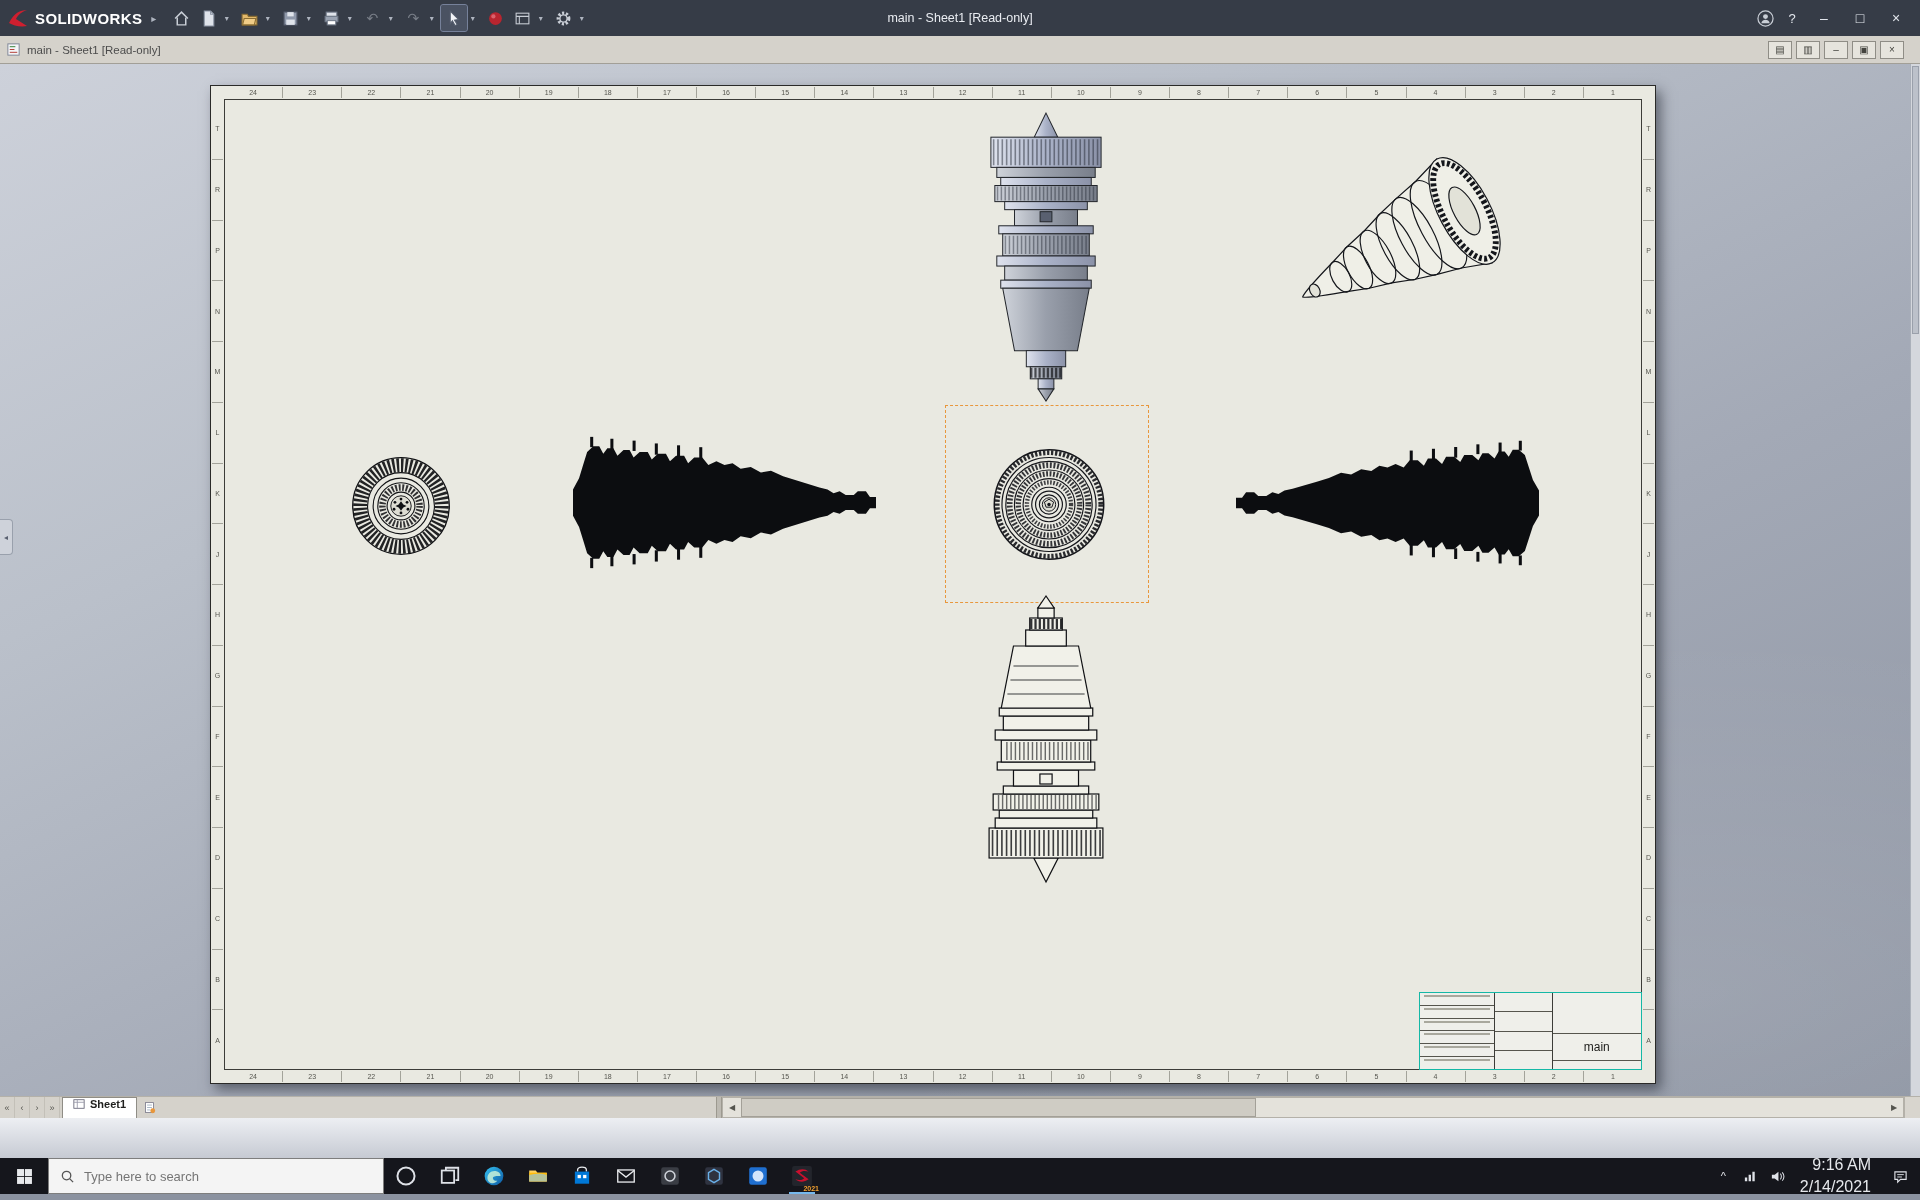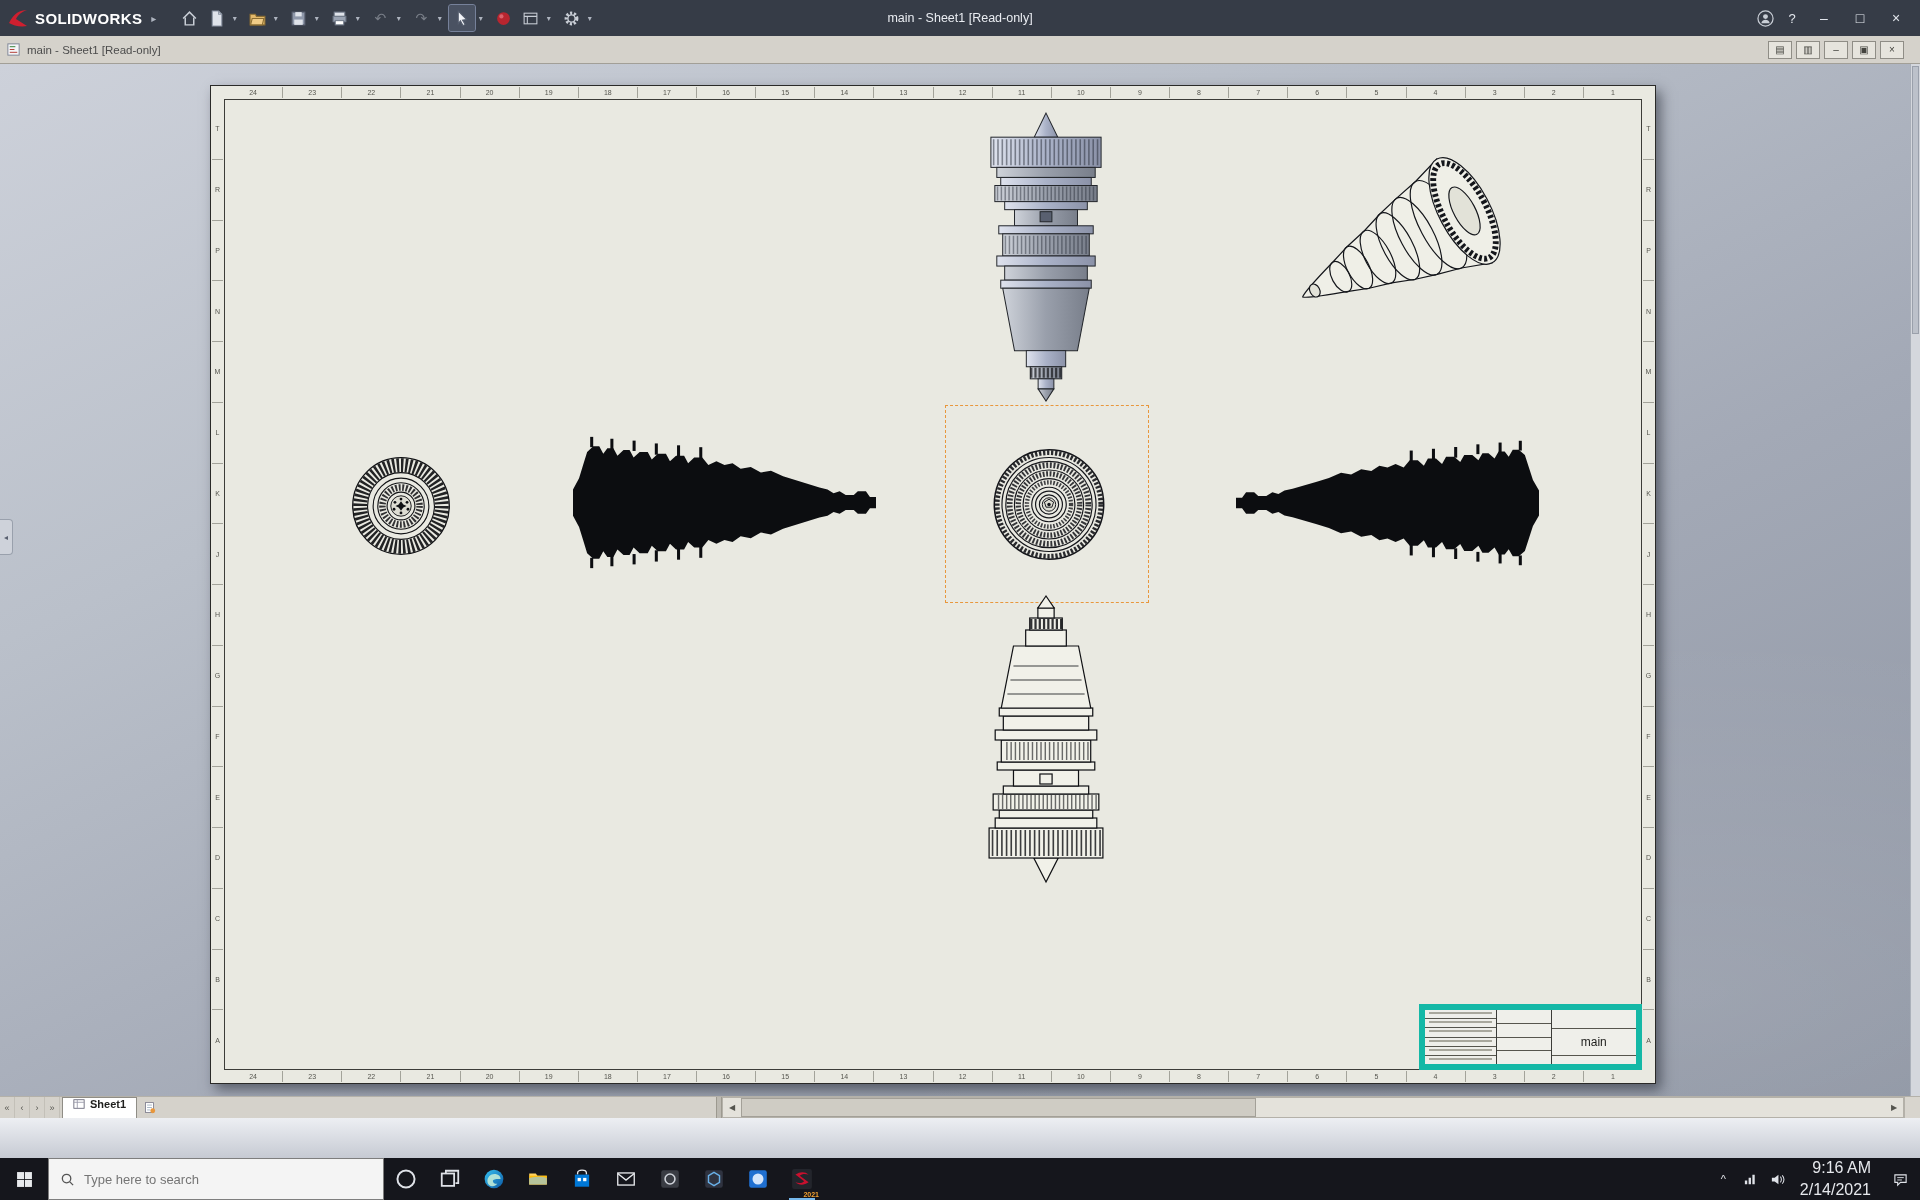--- a/index.html
+++ b/index.html
@@ -2,21 +2,21 @@
 <html style="--titlebar_bg: #363c47; --docbar_bg: #d5d2cb; --sheet_bg: #e9e9e1; --taskbar_bg: #15161c; --accent_selection: #e8973c; --brand_red: #cf1f2f;"><head>
 <meta charset="utf-8">
 <style>
 *{margin:0;padding:0;box-sizing:border-box}
 html,body{width:1920px;height:1200px;overflow:hidden;font-family:"Liberation Sans",sans-serif;cursor:default}
 button{background:none;border:0;padding:0;font:inherit;color:inherit}
 .app{position:relative;width:1920px;height:1200px;background:#8b92a0}
 
 
 .titlebar{position:absolute;top:0;left:0;right:0;height:36px;background:var(--titlebar_bg);display:flex;align-items:center;color:#dfe3ea;padding:0 6px}
-.brand{display:flex;align-items:center;gap:5px;margin-right:16px}
+.brand{display:flex;align-items:center;gap:5px;margin-right:8px}
 .logo-mark{width:24px;height:24px}
 .brand-text{font-weight:bold;font-size:15px;letter-spacing:.4px;color:#fff}
 .expand{font-size:10px;color:#aeb4bf;padding:0 4px}
 .tb-tools{display:flex;align-items:center;gap:1px}
 .tgroup{display:flex;align-items:center;margin-right:3px}
 .ticon{width:26px;height:26px;display:flex;align-items:center;justify-content:center;border-radius:2px}
 .ticon svg{width:17px;height:17px}
 .ticon.dim{opacity:.45}
 .ticon.active{background:#4a5262;outline:1px solid #76819a}
 .dd{width:11px;height:26px;color:#aeb4bf;font-size:8px;display:flex;align-items:center;justify-content:center}
@@ -56,21 +56,21 @@
 .v-top{left:774px;top:25px;width:122px;height:294px}
 .v-iso{left:1052px;top:68px;width:250px;height:196px}
 .v-rear{left:138px;top:365px;width:104px;height:110px}
 .v-sideL{left:362px;top:349px;width:303px;height:135px}
 .v-front{left:778px;top:359px;width:120px;height:119px}
 .v-sideR{left:1025px;top:353px;width:303px;height:128px}
 .v-bottom{left:772px;top:506px;width:126px;height:292px}
 .sel-box{position:absolute;left:734px;top:319px;width:204px;height:198px;border:1.5px dashed var(--accent_selection)}
 
 
-.tblock{position:absolute;right:13px;bottom:13px;width:223px;height:66px;border:6px solid #14b8a6;background:rgba(255,255,255,.3);display:flex;font-size:8px;color:#333}
+.tblock{position:absolute;right:13px;bottom:13px;width:223px;height:78px;border:1px solid #14b8a6;background:rgba(255,255,255,.3);display:flex;font-size:8px;color:#333}
 .tbl-left{width:34%;border-right:1px solid #3c3c38;display:flex;flex-direction:column}
 .tbl-left div{flex:1}
 .tbl-left div+div{border-top:1px solid #56554d}
 .tbl-left div::after{content:"";display:block;height:2px;margin:2px 4px;background:#a9a89d}
 .tbl-mid{width:26%;border-right:1px solid #3c3c38;display:flex;flex-direction:column}
 .tbl-mid div{flex:1}
 .tbl-mid div+div{border-top:1px solid #56554d}
 .tbl-right{flex:1;display:flex;flex-direction:column}
 .tbl-top{flex:1;border-bottom:1px solid #56554d}
 .tbl-name{height:26px;display:flex;align-items:center;justify-content:center;font-size:12px;color:#1e1e1c}
@@ -88,21 +88,21 @@
 .hscroll{flex:1;display:flex;align-items:stretch;background:#e4e2db;border:1px solid #b4b1a9}
 .sarrow{width:18px;font-size:8px;color:#55554f;display:flex;align-items:center;justify-content:center}
 .htrack{flex:1;position:relative}
 .hthumb{position:absolute;left:0;top:0;bottom:0;width:45%;background:#cfccc4;border:1px solid #a3a098}
 .corner{width:16px;background:#d8d5ce;border-left:1px solid #b4b1a9}
 
 
 .statusbar{position:absolute;top:1118px;left:0;right:0;height:40px;background:linear-gradient(#edeff3,#c6cad3)}
 
 
-.taskbar{position:absolute;top:1158px;left:0;right:0;height:42px;background:var(--taskbar_bg);display:flex;align-items:flex-start;color:#e6e8ec}
+.taskbar{position:absolute;top:1158px;left:0;right:0;height:36px;background:var(--taskbar_bg);display:flex;align-items:flex-start;color:#e6e8ec}
 .start{width:48px;height:100%;display:flex;align-items:center;justify-content:center}
 .start svg{width:17px;height:17px}
 .searchbox{width:336px;height:100%;background:#f4f4f4;border:1px solid #7e7e7e;display:flex;align-items:center;gap:9px;padding:0 11px}
 .searchbox svg{width:15px;height:15px;flex:none}
 .searchbox input{border:0;outline:0;background:transparent;font-size:13px;color:#222;width:100%;font-family:inherit}
 .tbtn{position:relative;width:44px;height:100%;display:flex;align-items:center;justify-content:center}
 .tbtn svg{width:22px;height:22px}
 .tbtn.active::after{content:"";position:absolute;bottom:0;left:9px;right:9px;height:2px;background:#76b9ed}
 .sw-badge{position:absolute;bottom:2px;right:5px;font-size:7px;font-weight:bold;color:#f0a030}
 .tray{margin-left:auto;display:flex;align-items:center;height:100%}

